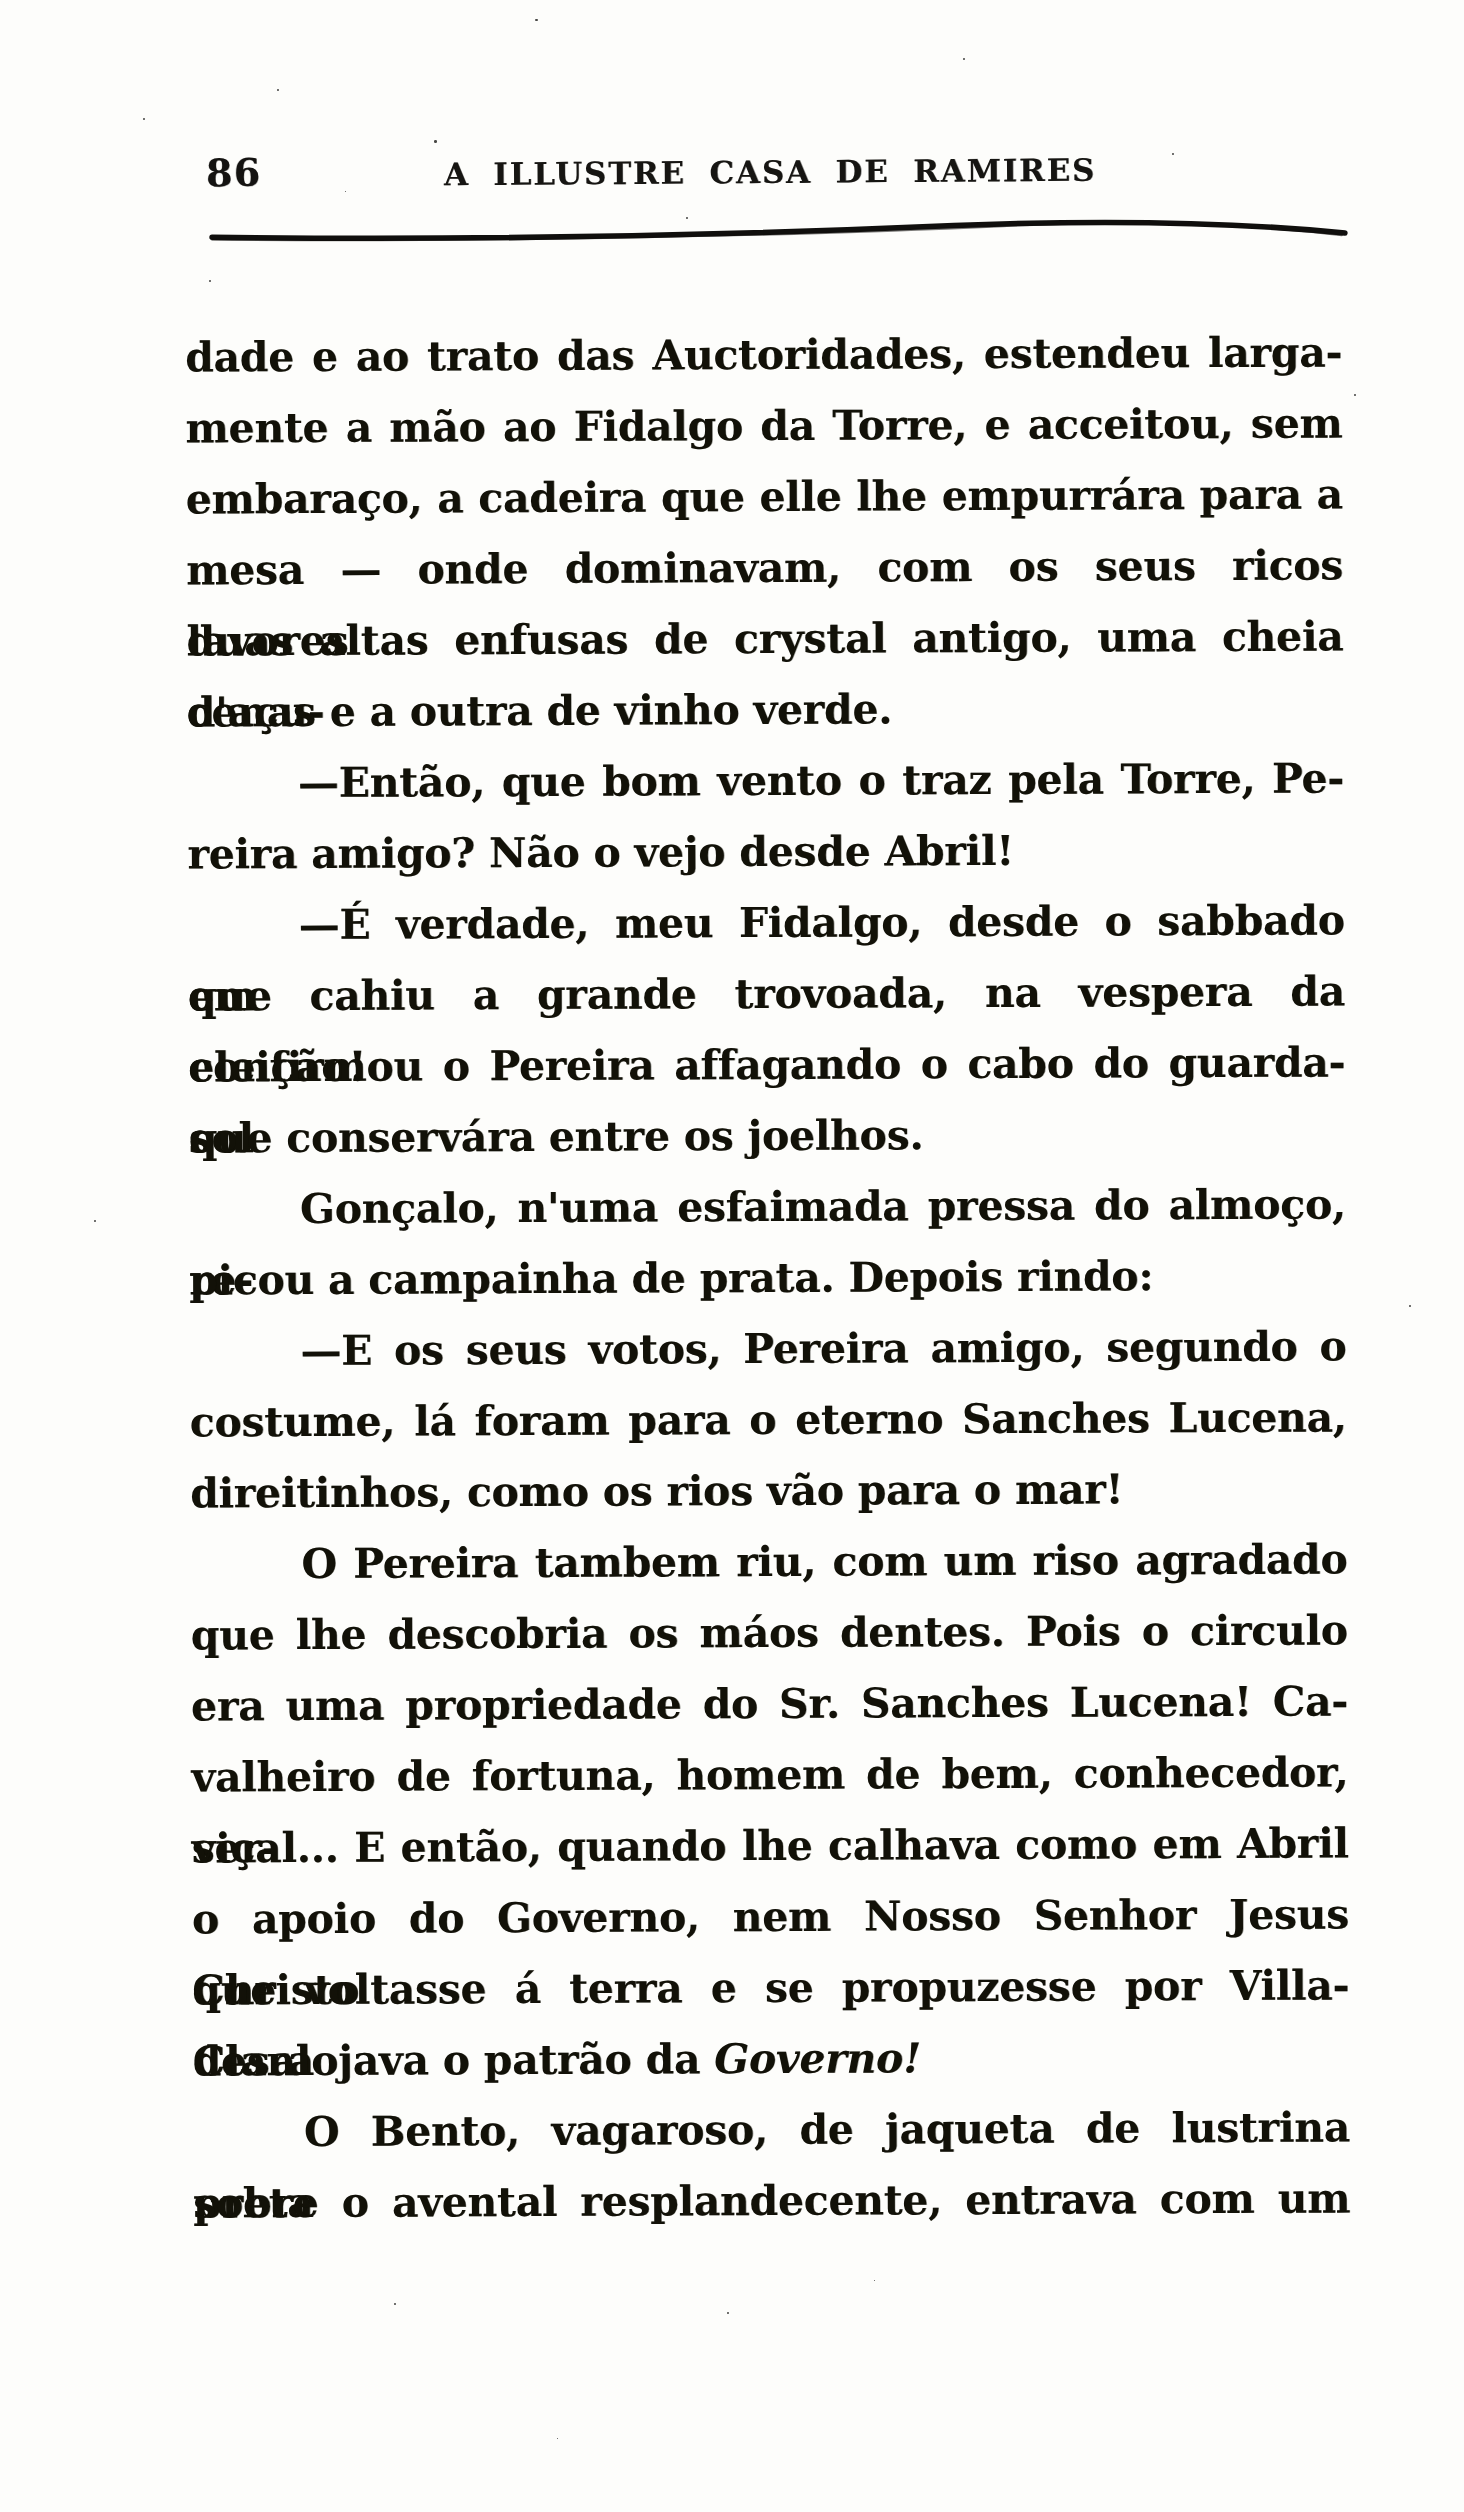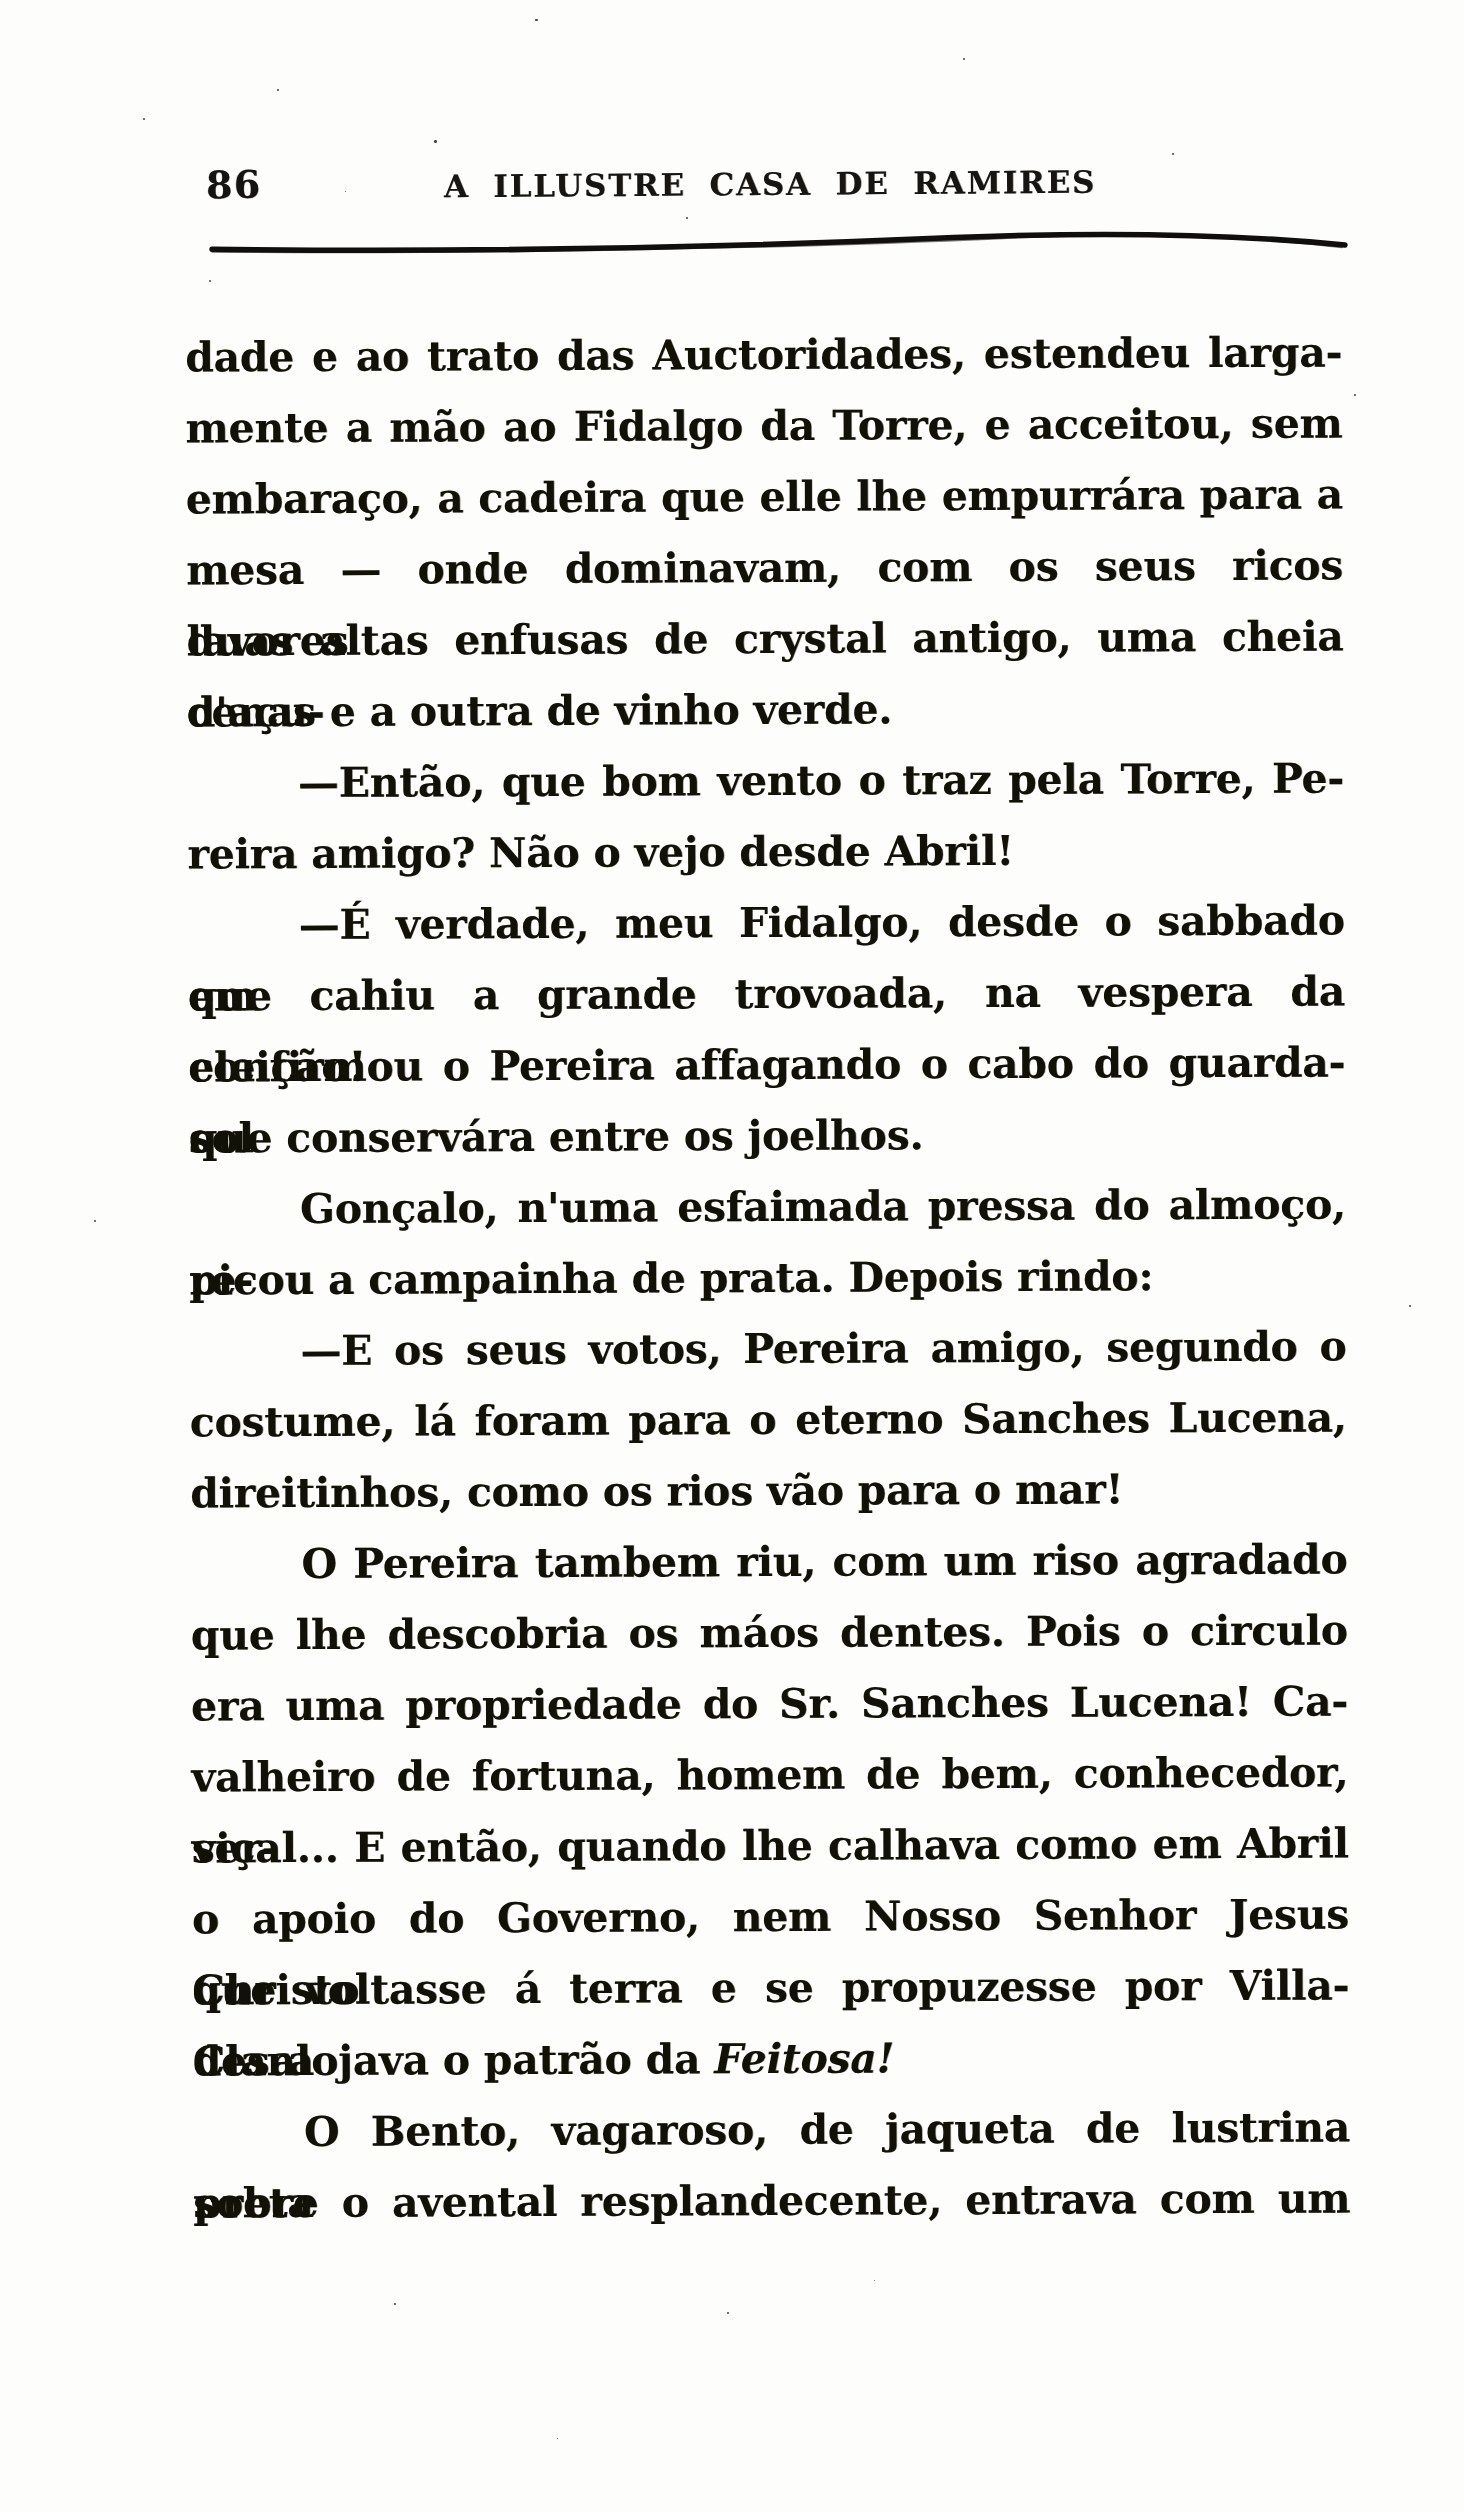--- a/index.html
+++ b/index.html
@@ -6,21 +6,21 @@
   .page {
     position: relative;
     width: 1465px;
     height: 2512px;
     background: #fdfdfb;
     overflow: hidden;
     font-family: "DejaVu Serif", "Liberation Serif", serif;
     color: #111008;
   }
   
-  .header-row { position: absolute; left: 0; top: 16px; width: 100%; height: 209px; }
+  .header-row { position: absolute; left: 0; top: 4px; width: 100%; height: 209px; }
   .pagenum {
     position: absolute;
     left: 206px; top: 146px;
     font-size: 38px; font-weight: bold;
     letter-spacing: 1.2px;
     color: #141311;
     text-shadow: 0.6px 0.6px 0 rgba(20,19,17,.35), -0.6px 0 0 rgba(20,19,17,.2);
     transform: rotate(-1deg);
   }
   .running-title {
@@ -99,21 +99,21 @@
       <div class="textline indent"><span>—E os seus votos, Pereira amigo, segundo o</span></div>
       <div class="textline"><span>costume, lá foram para o eterno Sanches Lucena,</span></div>
       <div class="textline lastline"><span>direitinhos, como os rios vão para o mar!</span></div>
       <div class="textline indent"><span>O Pereira tambem riu, com um riso agradado</span></div>
       <div class="textline"><span>que lhe descobria os máos dentes. Pois o circulo</span></div>
       <div class="textline"><span>era uma propriedade do Sr. Sanches Lucena! Ca-</span></div>
       <div class="textline"><span>valheiro de fortuna, homem de bem, conhecedor, ser-</span></div>
       <div class="textline"><span>viçal... E então, quando lhe calhava como em Abril</span></div>
       <div class="textline"><span>o apoio do Governo, nem Nosso Senhor Jesus Christo</span></div>
       <div class="textline"><span>que voltasse á terra e se propuzesse por Villa-Clara</span></div>
-      <div class="textline lastline"><span>desalojava o patrão da </span><span class="it">Feitosa!</span></div>
+      <div class="textline lastline"><span>desalojava o patrão da </span><span class="it">Governo!</span></div>
       <div class="textline indent"><span>O Bento, vagaroso, de jaqueta de lustrina preta</span></div>
       <div class="textline"><span>sobre o avental resplandecente, entrava com um</span></div>
     </div>
 
 <i class="speck" style="left: 535px; top: 18.5px; width: 2.5px; height: 2.5px;"></i>
     <i class="speck" style="left: 963px; top: 58px; width: 1.8px; height: 1.8px;"></i>
     <i class="speck" style="left: 277px; top: 89px; width: 1.8px; height: 1.8px;"></i>
     <i class="speck" style="left: 143px; top: 118px; width: 1.8px; height: 1.8px;"></i>
     <i class="speck" style="left: 434px; top: 140px; width: 2.5px; height: 2.5px;"></i>
     <i class="speck" style="left: 209px; top: 280px; width: 1.8px; height: 1.8px;"></i>

